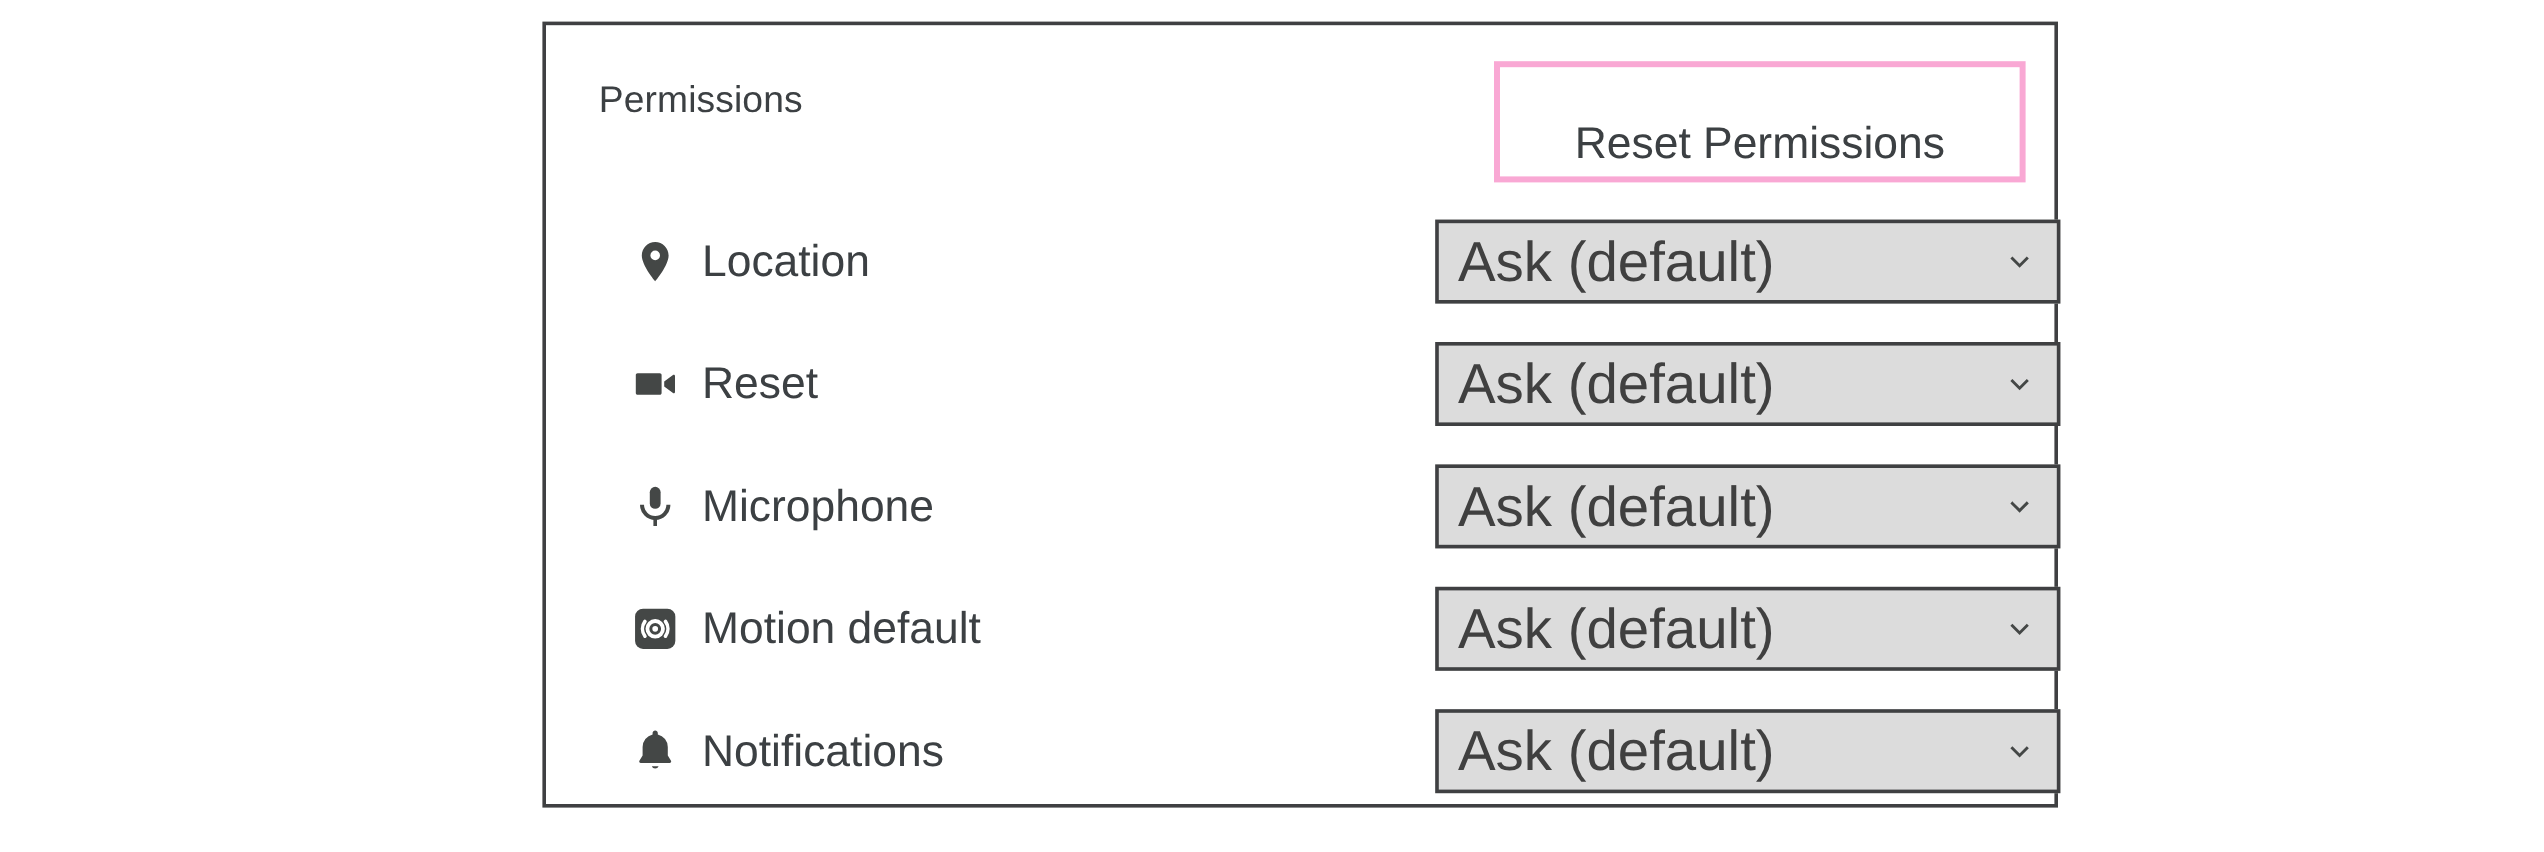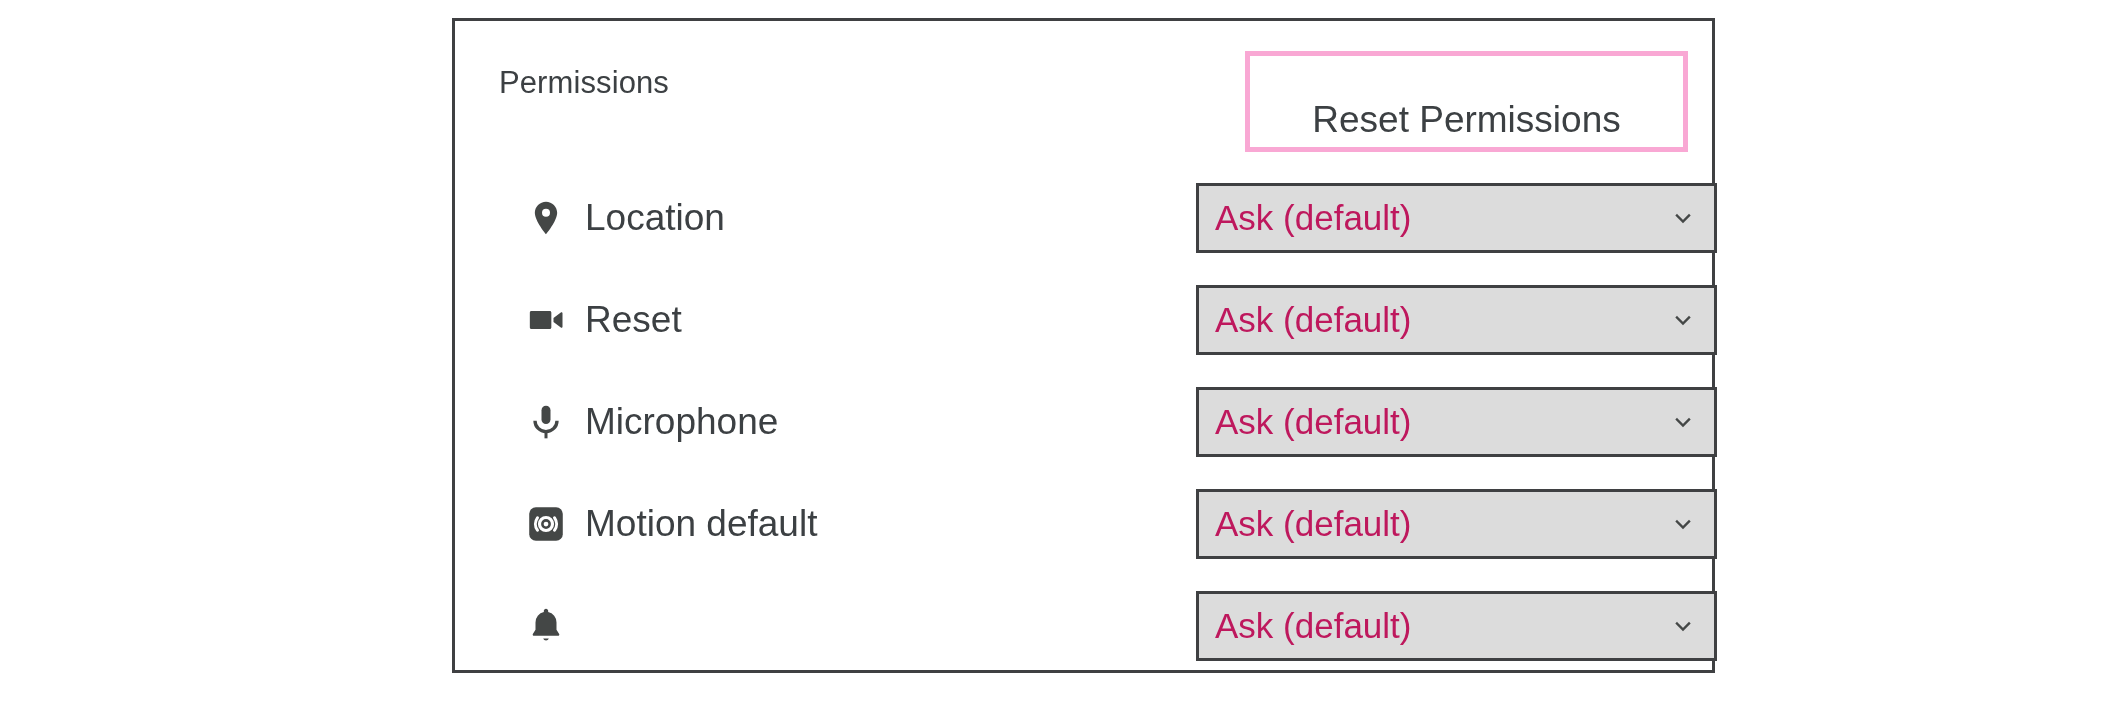--- a/index.html
+++ b/index.html
@@ -123,23 +123,23 @@
     border: 3px solid #3f4042;
     background: #dcdcdc;
     cursor: pointer;
   }
 
   .select-value {
     position: absolute;
     left: 16px;
     top: 50%;
     transform: translateY(-50%);
-    font-size: 35px;
+    font-size: 47px;
     line-height: 40px;
-    color: #be185d;
+    color: #404040;
     white-space: nowrap;
   }
 
   .select-arrow {
     position: absolute;
     right: 18px;
     top: 50%;
     transform: translateY(-50%);
     width: 26px;
     height: 26px;
@@ -238,20 +238,21 @@
         </div>
       </div>
 
       <div class="perm-row">
         <span class="row-icon">
           <svg width="40" height="40" viewBox="0 0 24 24" aria-hidden="true">
             <path fill="#444746" d="M12 1.6c-.7 0-1.3.6-1.3 1.3v.7A6.4 6.4 0 0 0 5.7 9.9v4.3l-1.6 2.6c-.3.5.1 1.1.7 1.1h14.4c.6 0 1-.6.7-1.1l-1.6-2.6V9.9a6.4 6.4 0 0 0-5-6.3v-.7c0-.7-.6-1.3-1.3-1.3z"></path>
             <path fill="#444746" d="M10.3 19.5a1.8 1.8 0 0 0 3.4 0h-3.4z"></path>
           </svg>
         </span>
+        <span class="row-label">Notifications</span>
         <div class="perm-select">
           <span class="select-value">Ask (default)</span>
           <span class="select-arrow">
             <svg width="24" height="24" viewBox="0 0 24 24" aria-hidden="true">
               <path d="M6 9.5 L12 15.5 L18 9.5" fill="none" stroke="#444746" stroke-width="2.4" stroke-linecap="square" stroke-linejoin="miter"></path>
             </svg>
           </span>
         </div>
       </div>
 

